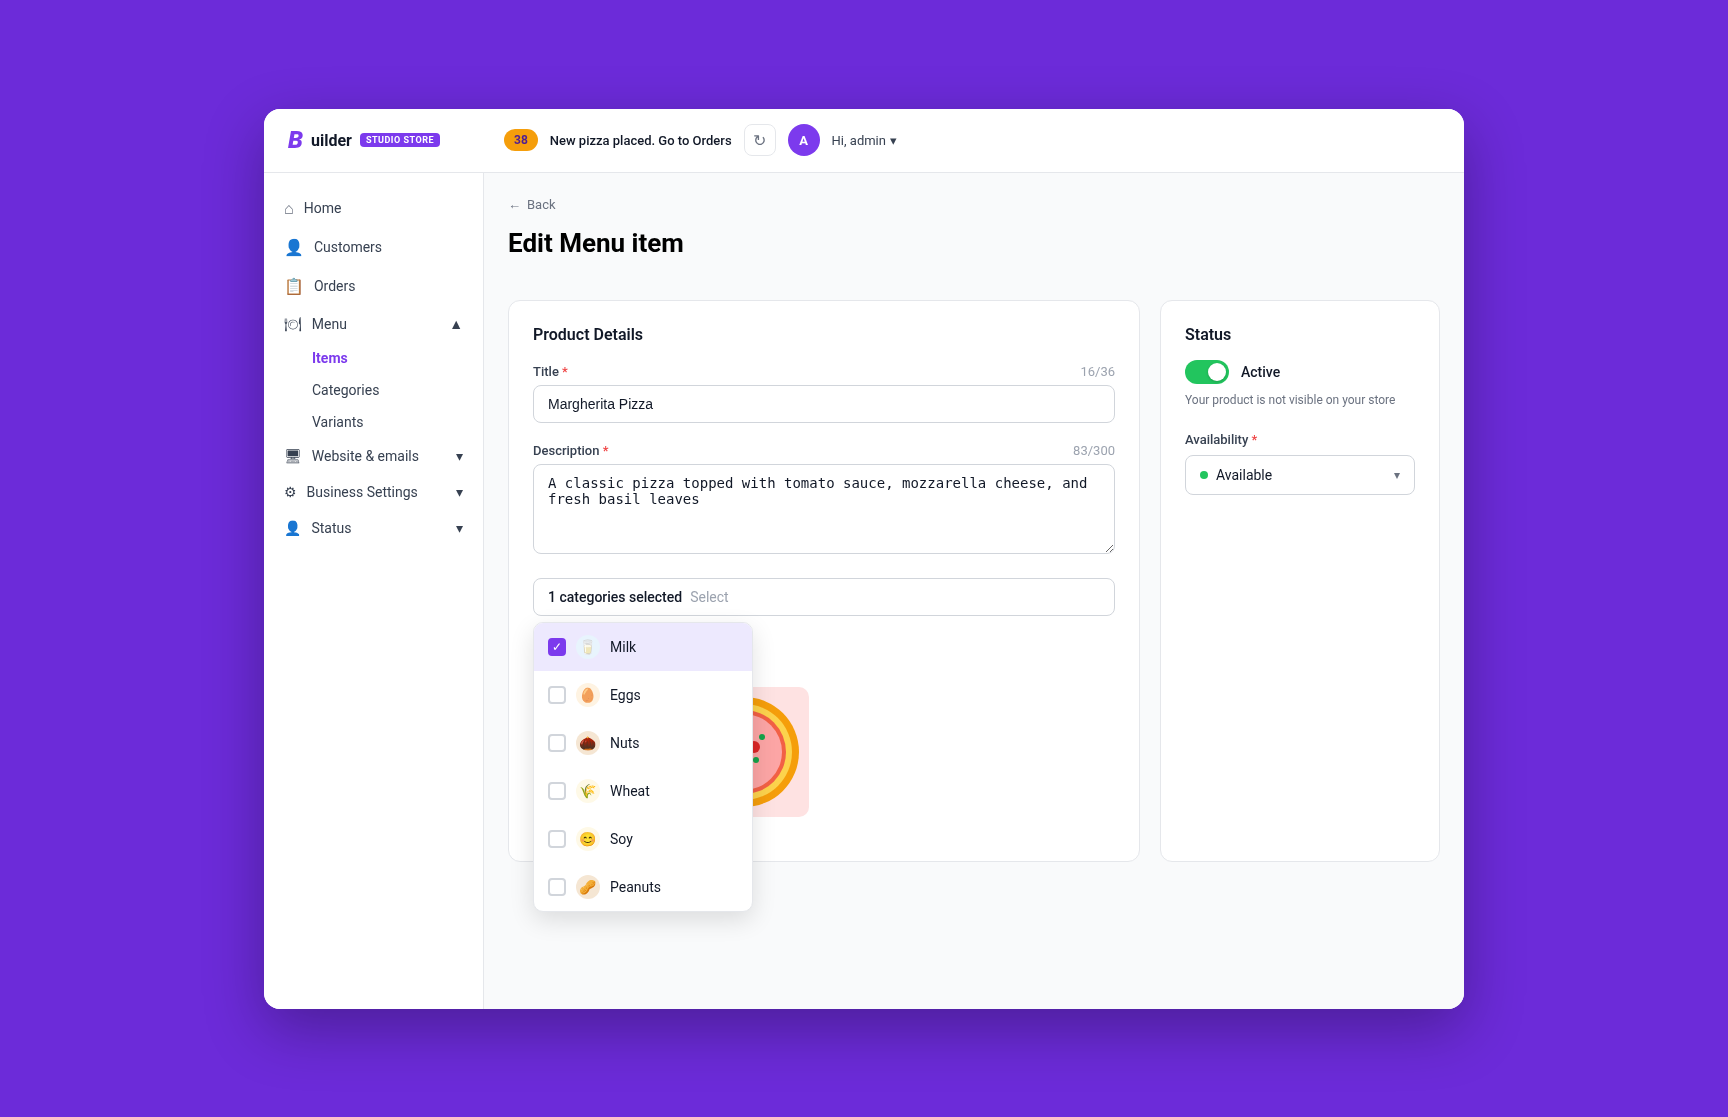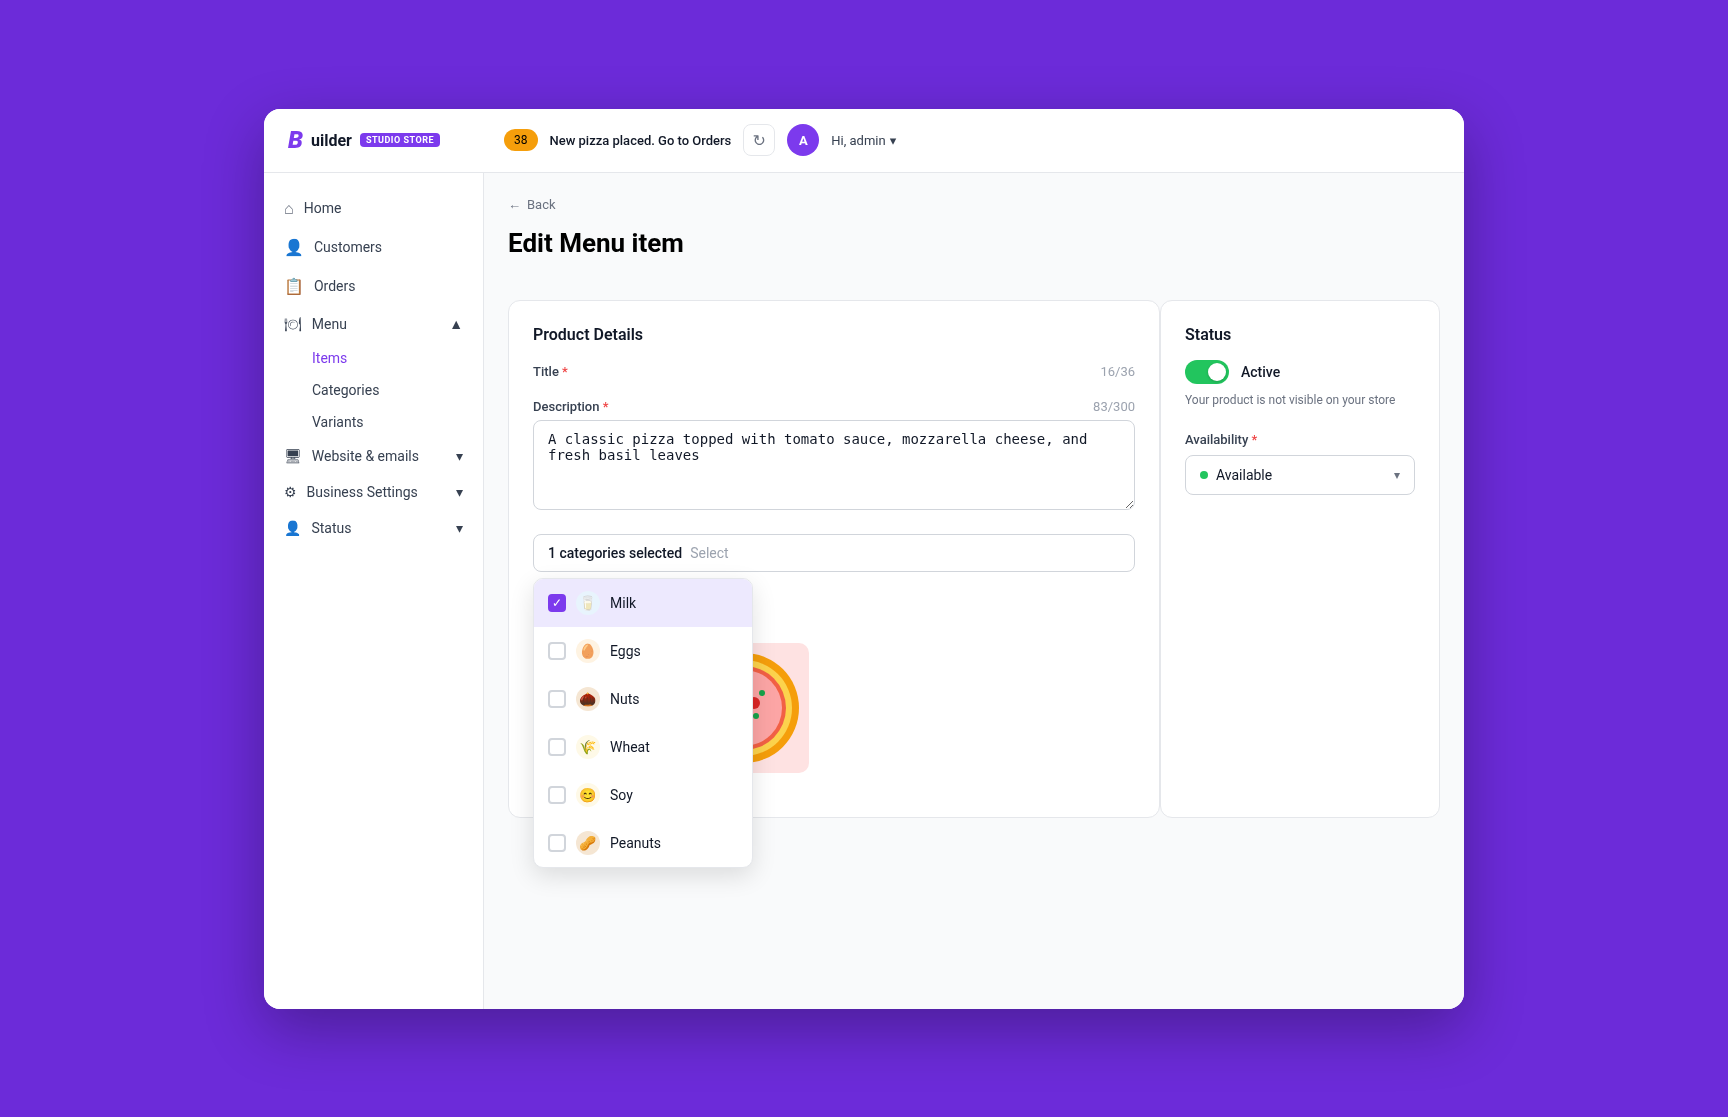--- a/index.html
+++ b/index.html
@@ -74,23 +74,23 @@
       background: #6b7280;
       display: block;
     }
     .header-right {
       display: flex;
       align-items: center;
       gap: 12px;
     }
     .notif-badge {
       background: #f59e0b;
-      color: #000000;
+      color: #4c1d95;
       font-size: 12px;
-      font-weight: 400;
+      font-weight: 700;
       padding: 4px 10px;
       border-radius: 20px;
     }
     .notif-text {
       font-size: 13px;
       font-weight: 500;
       color: #111827;
     }
     .refresh-icon {
       width: 32px;
@@ -158,21 +158,21 @@
       cursor: pointer;
       justify-content: space-between;
     }
     .nav-expand-left { display: flex; align-items: center; gap: 10px; }
     .nav-sub-item {
       padding: 8px 20px 8px 48px;
       font-size: 14px;
       color: #374151;
       cursor: pointer;
     }
-    .nav-sub-item.active { color: #7c3aed; font-weight: 400; }
+    .nav-sub-item.active { color: #7c3aed; font-weight: 700; }
     
     .content {
       flex: 1;
       background: #f9fafb;
       overflow-y: auto;
       padding: 24px;
     }
     .back-link {
       display: flex;
       align-items: center;
@@ -184,20 +184,21 @@
     }
     .page-title {
       font-size: 26px;
       font-weight: 700;
       color: #000000;
       margin-bottom: 42px;
     }
     .content-grid {
       display: grid;
       grid-template-columns: 1fr 280px;
+      gap: 20px;
     }
     .card {
       background: white;
       border-radius: 12px;
       border: 1px solid #e5e7eb;
       padding: 24px;
     }
     .card-title {
       font-size: 16px;
       font-weight: 600;
@@ -490,20 +491,21 @@
           <div class="card-title">Product Details</div>
 
           <div class="form-group">
             <div class="form-label">
               <span>
                 <span>Title</span>
                 <span style="color:#ef4444;">*</span>
               </span>
               <span class="char-count">16/36</span>
             </div>
+            <input class="form-input" type="text" value="Margherita Pizza" style="">
           </div>
 
           <div class="form-group">
             <div class="form-label">
               <span>
                 <span>Description</span>
                 <span style="color:#ef4444;">*</span>
               </span>
               <span class="char-count">83/300</span>
             </div>

